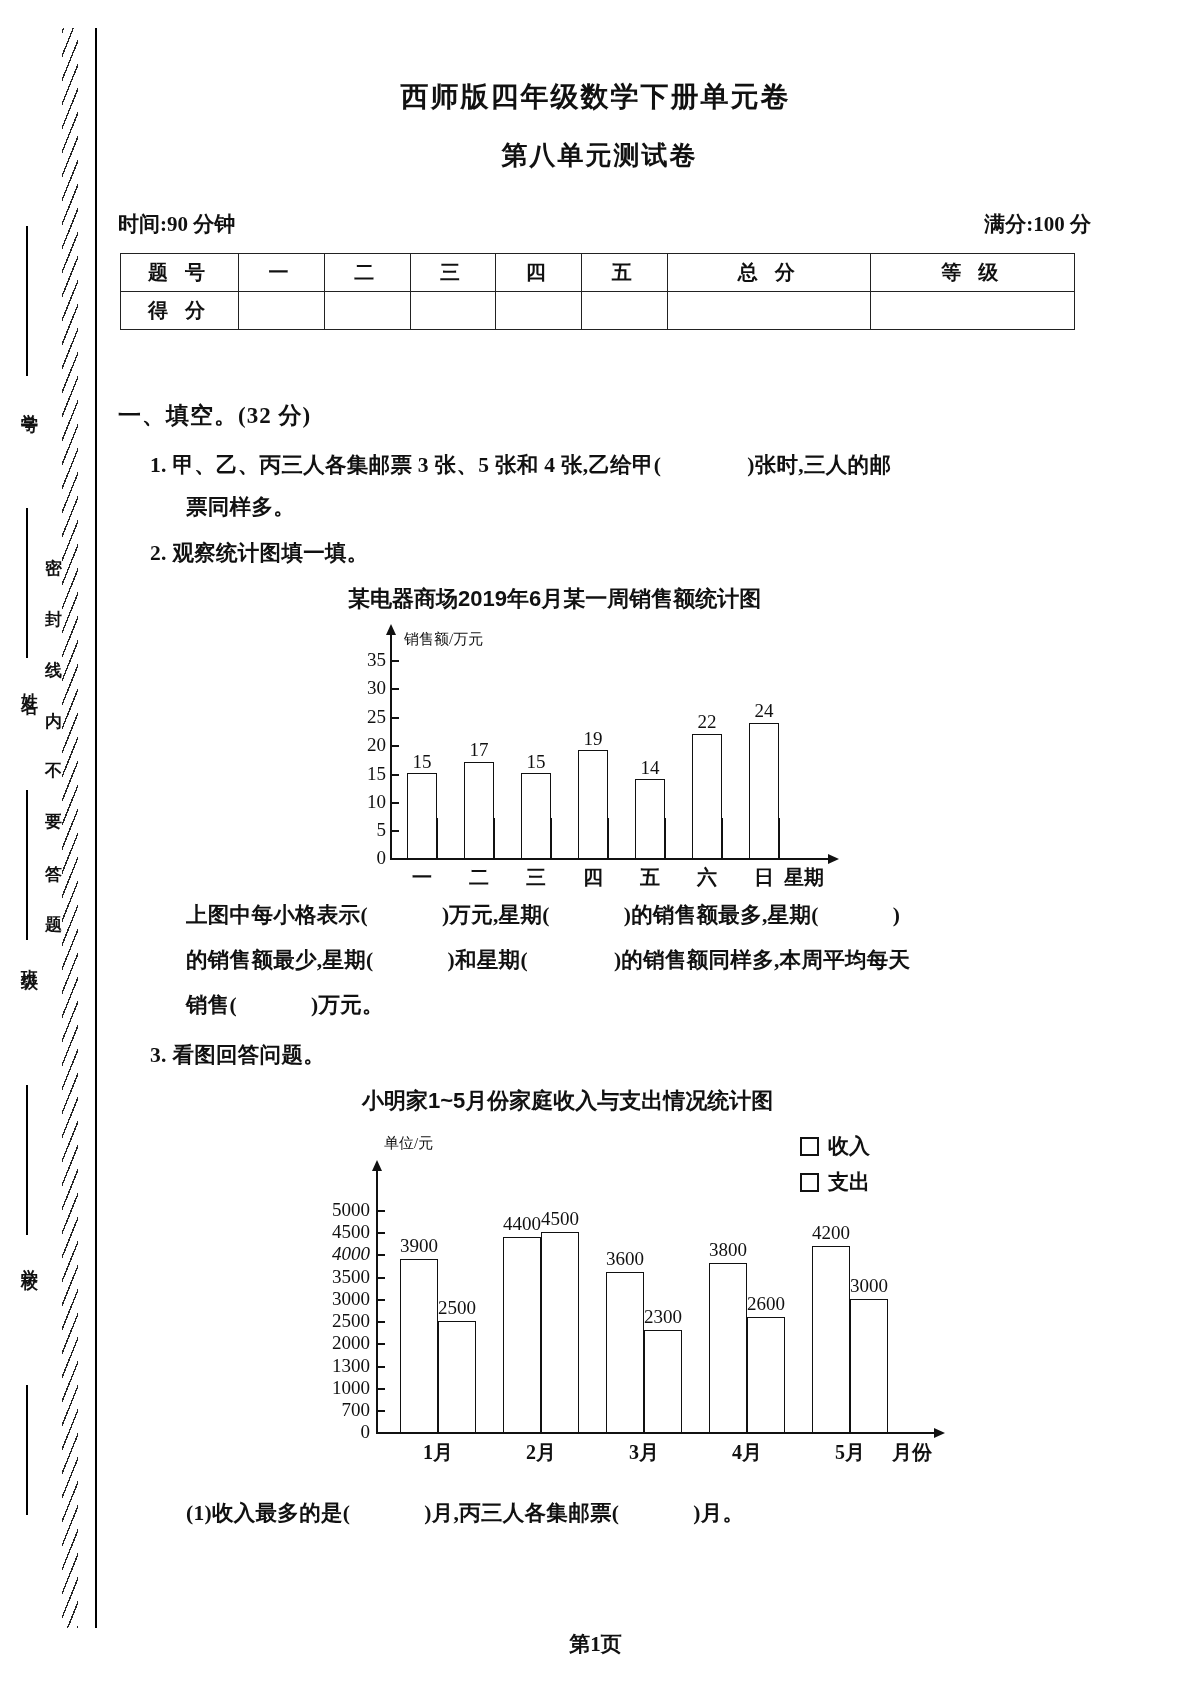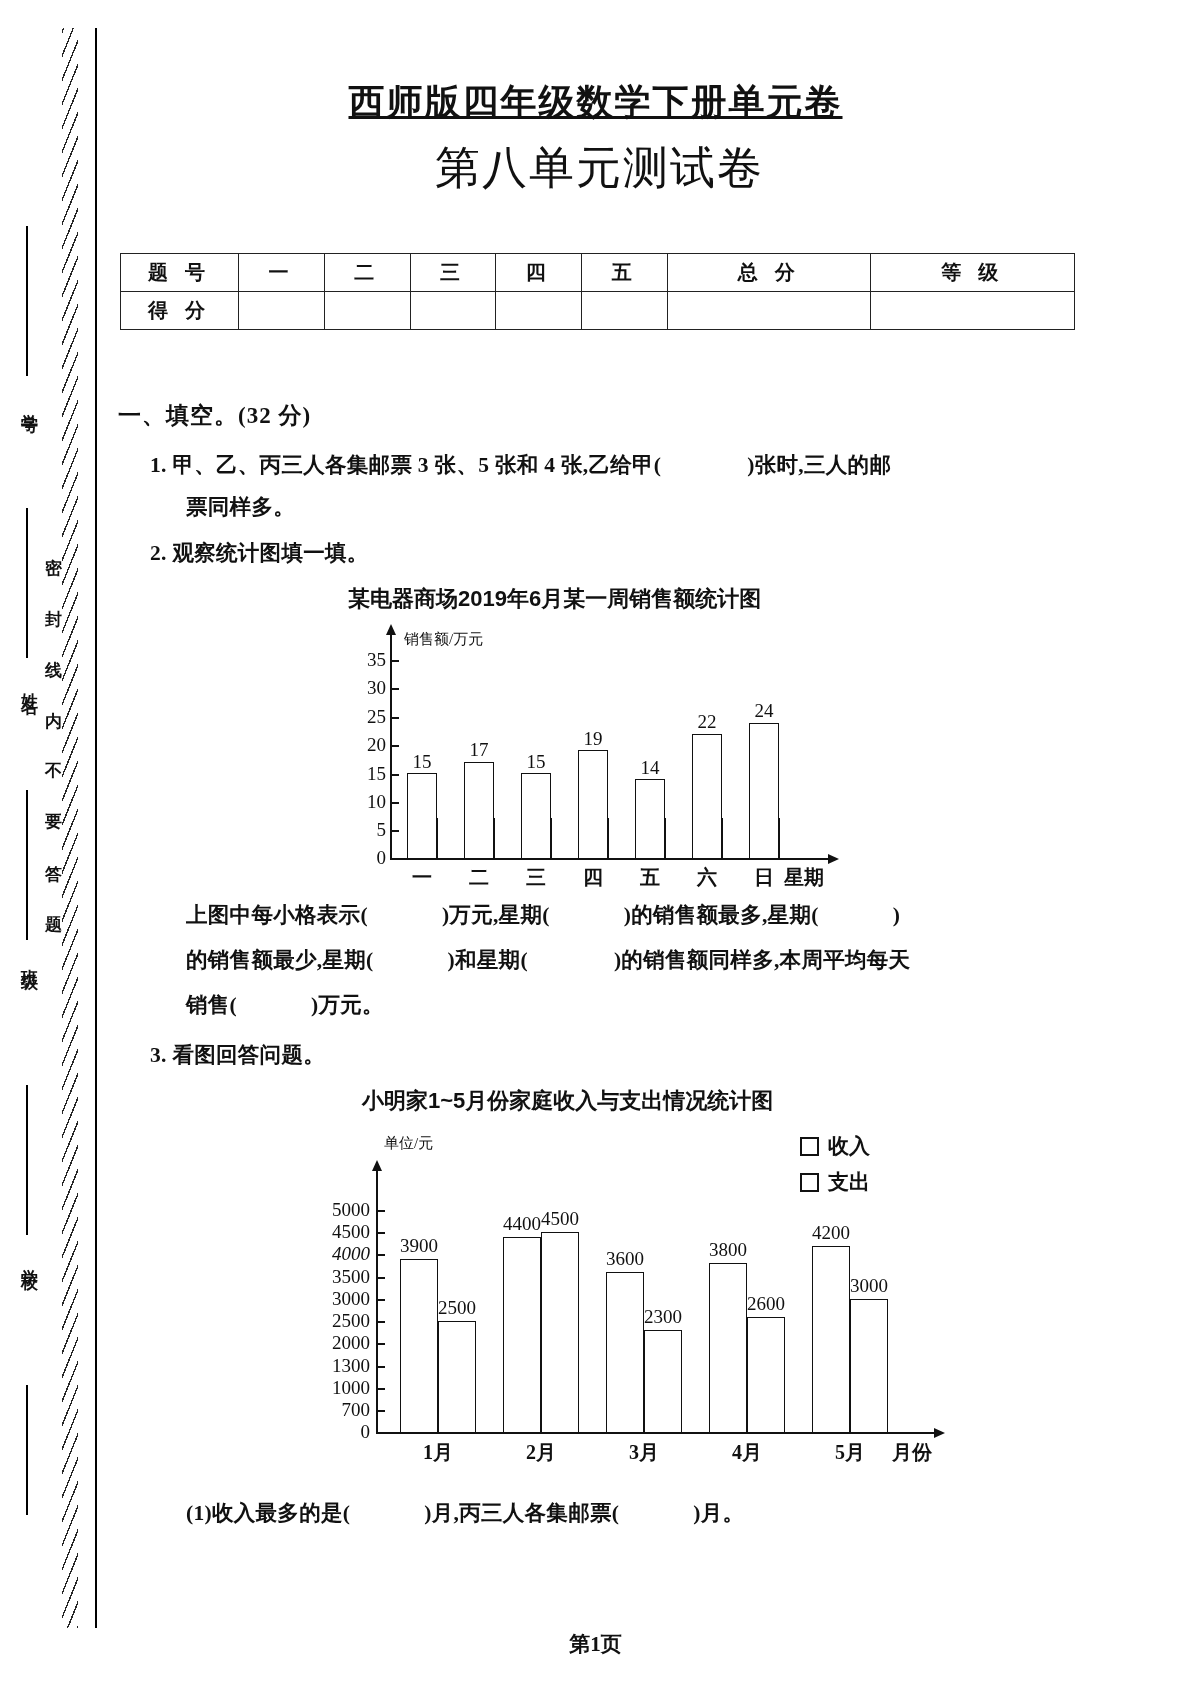--- a/index.html
+++ b/index.html
@@ -38,26 +38,26 @@
     writing-mode: vertical-rl; text-orientation: upright;
     font-weight:700; font-size:17px; letter-spacing:16px; color:#111;
     white-space:nowrap;
   }
 
   
   .title-main {
     position:absolute; left:0; right:0; top:78px;
     text-align:center;
     font-family:"Liberation Serif","DejaVu Serif",serif;
-    font-weight:700; font-size:36px; letter-spacing:2px;text-decoration:underline;
+    font-weight:700; font-size:28px; letter-spacing:2px;
   }
   .title-sub {
     position:absolute; left:8px; right:0; top:138px;
     text-align:center;
-    font-weight:400; font-size:45px; letter-spacing:2px;
+    font-weight:700; font-size:26px; letter-spacing:2px;
   }
   .meta-row {
     position:absolute; left:118px; right:100px; top:210px;
     display:flex; justify-content:space-between;
     font-weight:700; font-size:21px;
   }
 
   
   .score-table {
     position:absolute; left:120px; top:253px; width:955px;
@@ -151,20 +151,24 @@
   <div class="vtext" style="top:955px;">班级</div>
   <div class="vrule" style="top:790px; height:150px;"></div>
   <div class="vtext" style="top:1255px;">学校</div>
   <div class="vrule" style="top:1085px; height:150px;"></div>
   <div class="vrule" style="top:1385px; height:130px;"></div>
 
   <div class="seal-col" style="top:545px;">密  封  线  内  不  要  答  题</div>
 
   <div class="title-main">西师版四年级数学下册单元卷</div>
   <div class="title-sub">第八单元测试卷</div>
+  <div class="meta-row">
+    <span>时间:90 分钟</span>
+    <span>满分:100 分</span>
+  </div>
 
   <table class="score-table">
     <tbody>
         <tr>
       <td class="lbl">题  号</td>
       <td>一</td>
       <td>二</td>
       <td>三</td>
       <td>四</td>
       <td>五</td>

